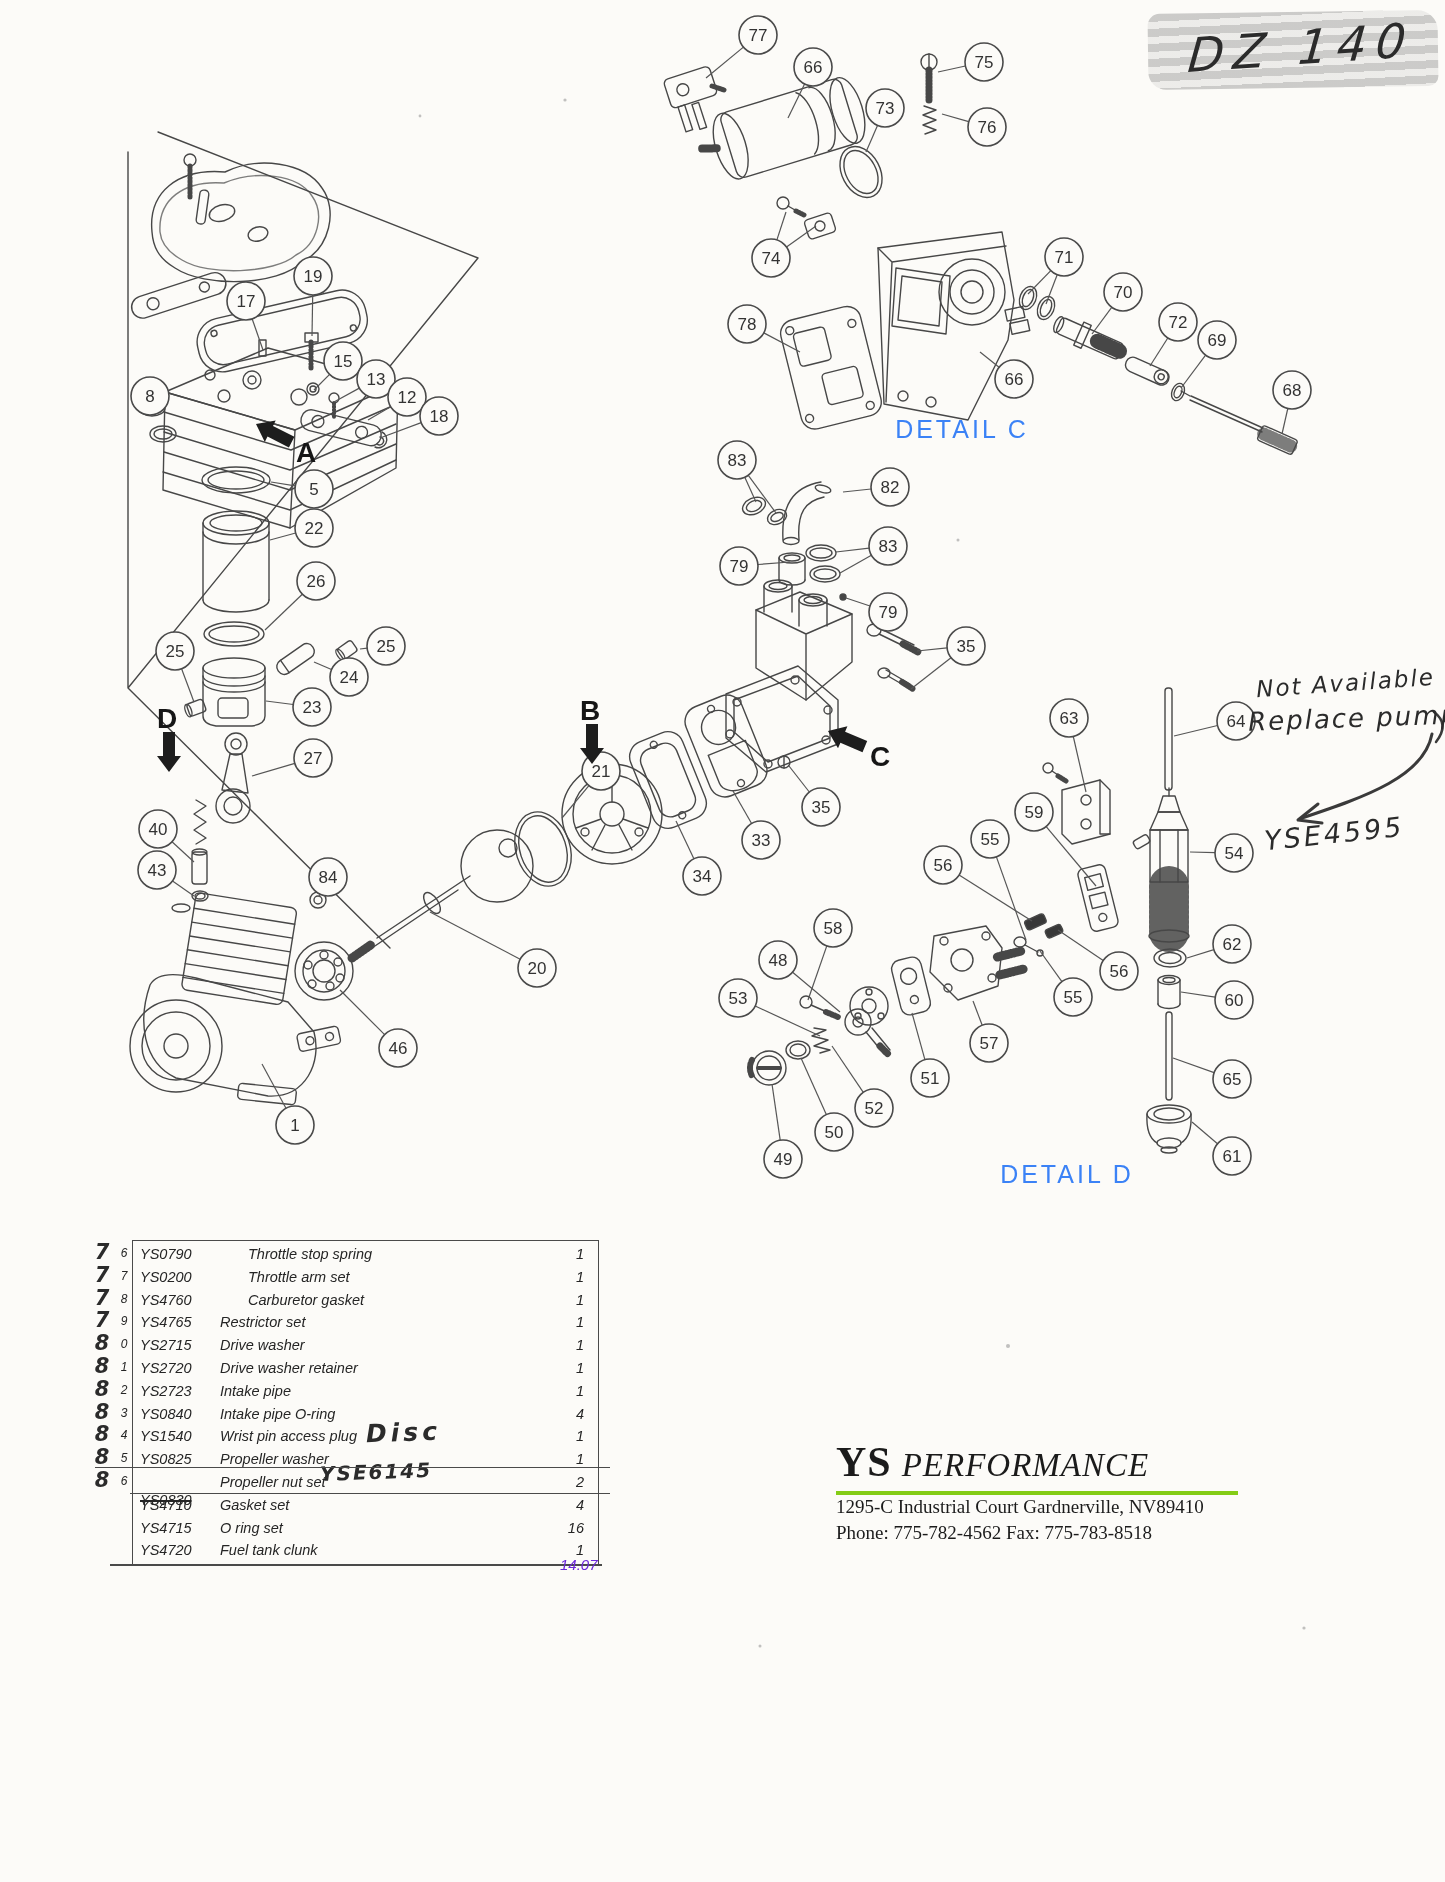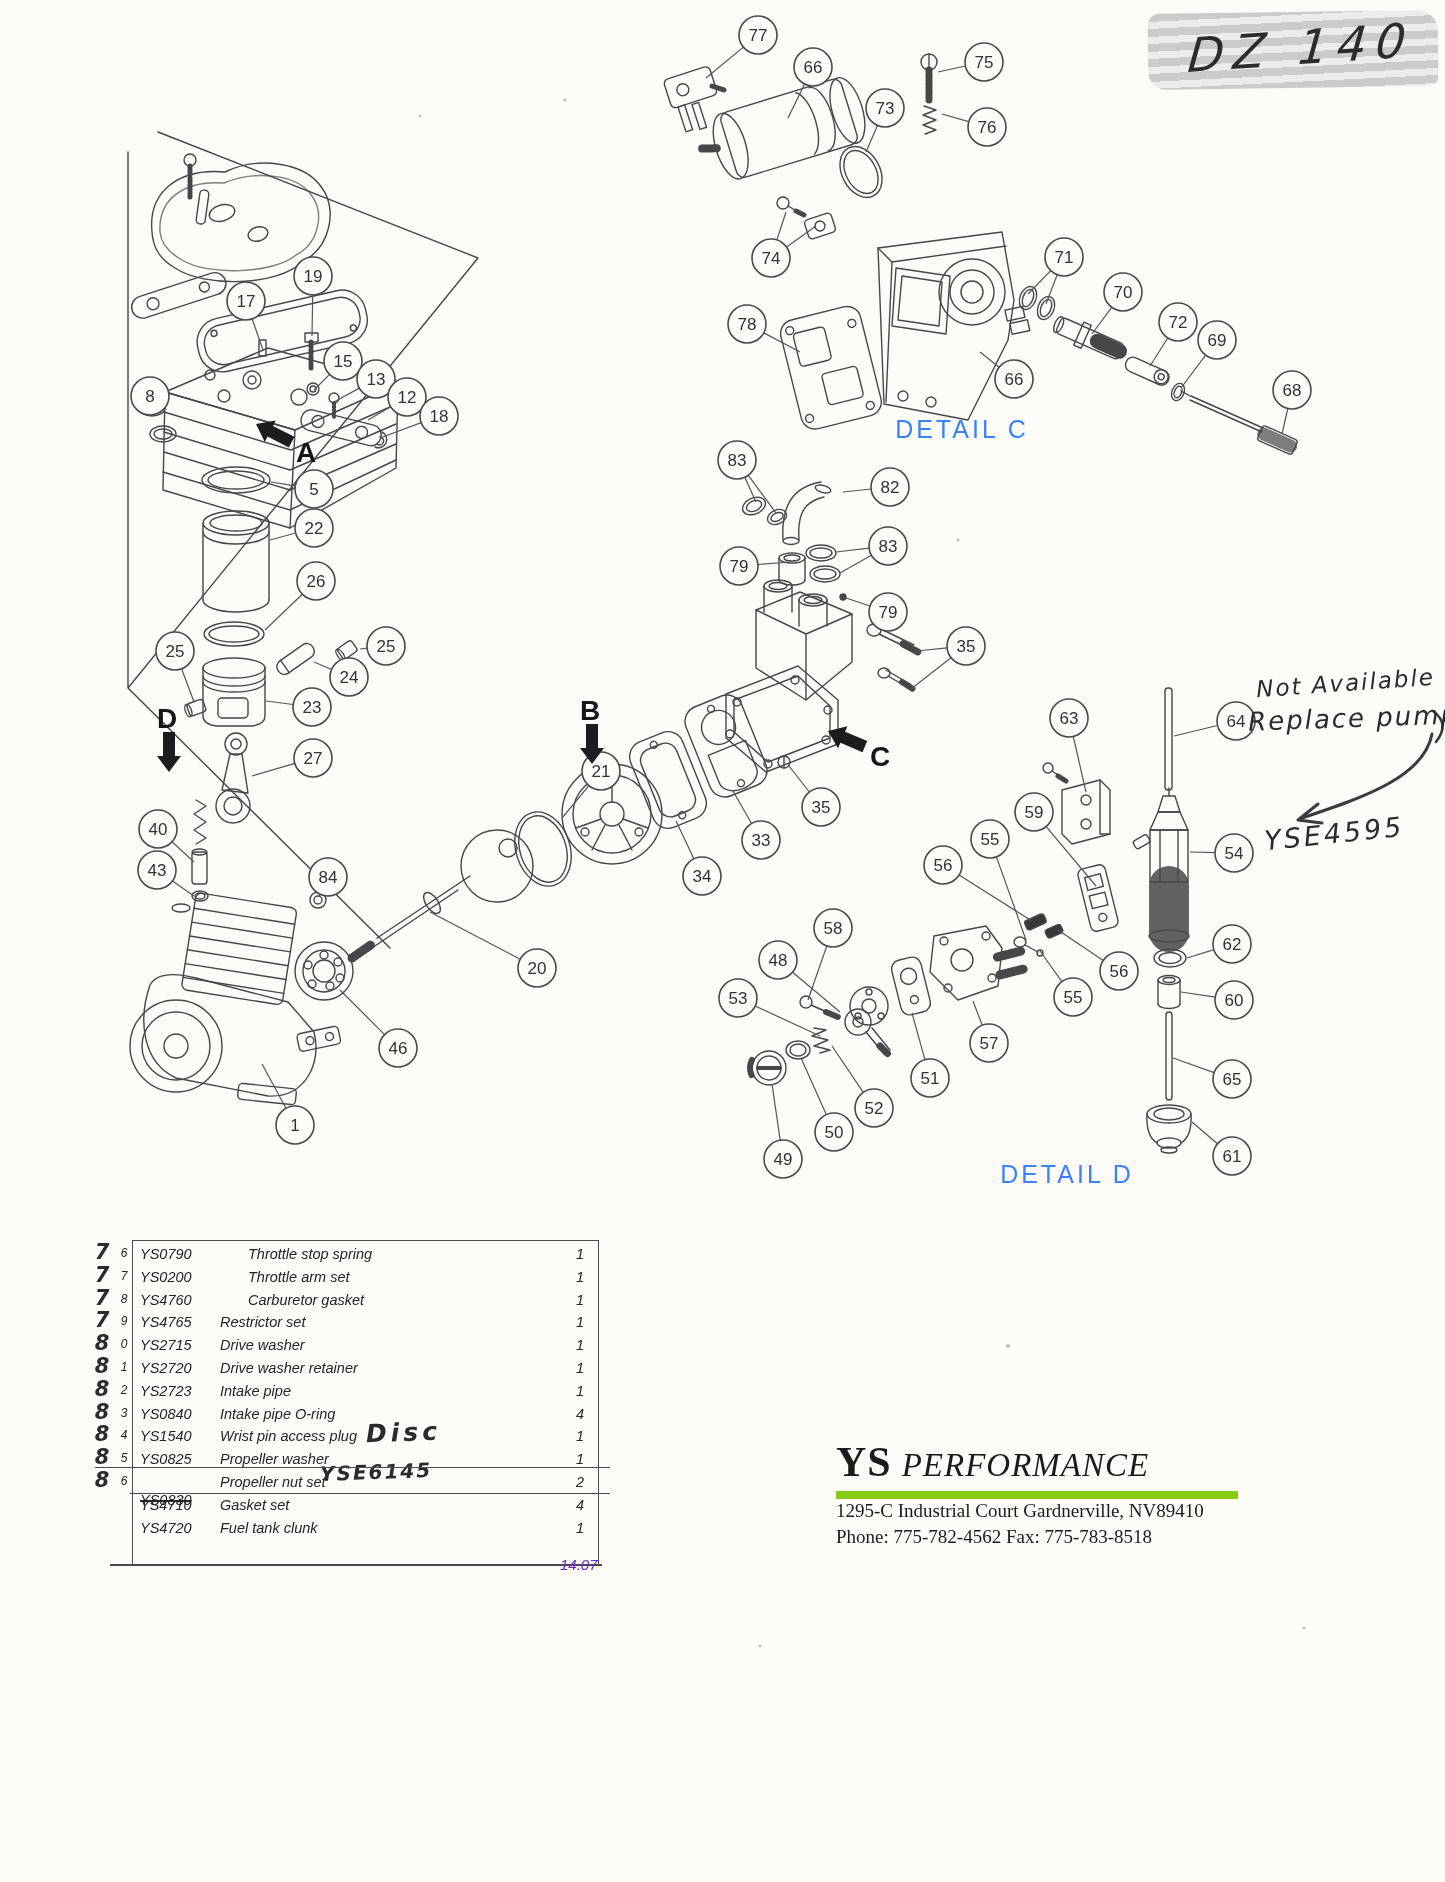--- a/index.html
+++ b/index.html
@@ -29,21 +29,21 @@
   .hnum{position:absolute;left:2px;top:-4px;width:24px;font-size:21px;text-align:center;font-weight:600;}
   .pnum{position:absolute;left:29px;top:2px;width:14px;font-size:12px;text-align:center;}
   .part{position:absolute;left:52px;top:2px;}
   .desc{position:absolute;left:132px;top:2px;}
   .desc.indent{left:160px;}
   .qty{position:absolute;right:26px;top:2px;text-align:right;}
   .strike{text-decoration:line-through;text-decoration-thickness:2px;margin-top:18px;}
   .tline{position:absolute;background:#4a4a4a;}
   
   #vendor{position:absolute;left:836px;top:1438px;width:402px;font-family:"Liberation Serif",serif;color:#1b1b1b;}
-  #brand-line{border-bottom:8px solid #84cc16;padding-bottom:5px;white-space:nowrap;}
+  #brand-line{border-bottom:4px solid #84cc16;padding-bottom:5px;white-space:nowrap;}
   .ys{font-size:42px;font-weight:bold;letter-spacing:1px;}
   .perf{font-size:33px;font-style:italic;margin-left:10px;letter-spacing:1px;}
   .addr{font-size:19px;margin-top:1px;}
   .phone{font-size:19px;margin-top:4px;}
   .page-code{position:absolute;left:560px;top:1556px;font-size:15px;font-style:italic;color:#6d28d9;}
 </style>
 </head>
 <body>
 
 <div id="page">
@@ -867,20 +867,27 @@
         <div class="trow">
       <span class="hnum hand"></span>
       <span class="pnum"></span>
       <span class="part">YS4710</span>
       <span class="desc">Gasket set</span>
       <span class="qty">4</span>
     </div>
         <div class="trow">
       <span class="hnum hand"></span>
       <span class="pnum"></span>
+      <span class="part">YS4715</span>
+      <span class="desc">O ring set</span>
+      <span class="qty">16</span>
+    </div>
+        <div class="trow">
+      <span class="hnum hand"></span>
+      <span class="pnum"></span>
       <span class="part">YS4720</span>
       <span class="desc">Fuel tank clunk</span>
       <span class="qty">1</span>
     </div>
       </div>
 
     <div id="vendor">
       <div id="brand-line">
         <span class="ys">YS</span><span class="perf">PERFORMANCE</span>
       </div>

